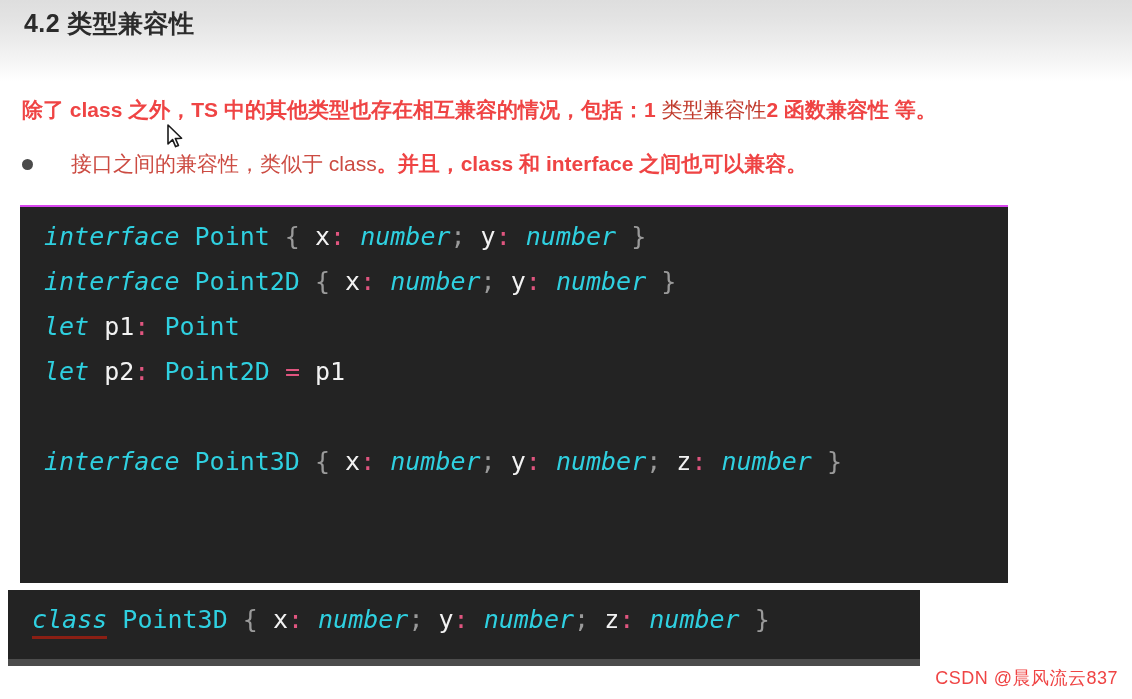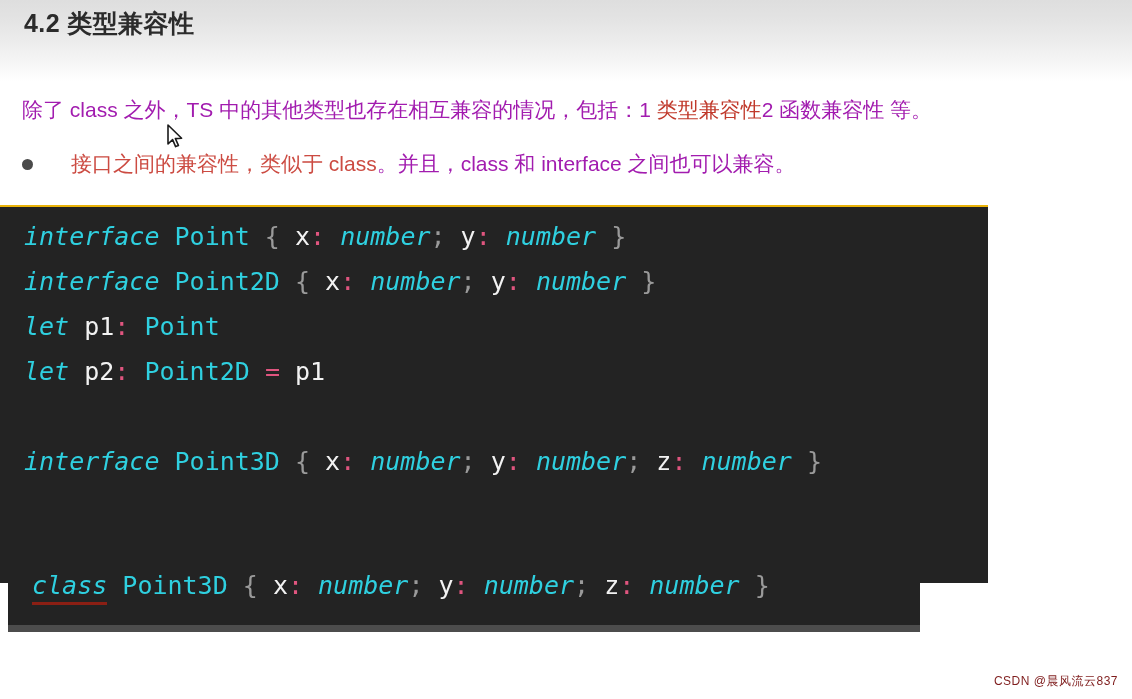--- a/index.html
+++ b/index.html
@@ -47,44 +47,44 @@
   #bullet-dot {
     width: 11px; height: 11px;
     border-radius: 50%;
     background: #4a4a4a;
     display: inline-block;
     margin-right: 30px;
     flex: 0 0 auto;
   }
   .red { color: #c0392b; }
   .redlight { color: #cc4b42; margin-left: 8px; }
-  .dark { color: #a21caf; }
+  .dark { color: #ef4444; font-weight: bold; }
 
   
   .code-block {
     position: absolute;
     background: #232323;
     font-family: "DejaVu Sans Mono", "Liberation Mono", monospace;
     font-size: 25px;
     line-height: 45px;
     color: #dcdcdc;
     box-sizing: border-box;
     overflow: hidden;
   }
   #code-block-1 {
-    left: 0;
+    left: 20px;
     top: 205px;
     width: 988px;
     height: 378px;
     padding: 7px 9px 0 0;
-    border-top: 2px solid #eab308;
+    border-top: 2px solid #d946ef;
   }
   #code-block-2 {
     left: 8px;
-    top: 556px;
+    top: 590px;
     width: 912px;
     height: 76px;
     padding: 7px 0 0 0;
   }
   .code-line {
     white-space: pre;
     padding-left: 24px;
     height: 45px;
   }
   .code-line.flush { padding-left: 12px; }
@@ -116,22 +116,22 @@
     width: 18px;
     height: 26px;
     pointer-events: none;
   }
 
   
   #watermark {
     position: absolute;
     right: 14px;
     bottom: 9px;
-    font-size: 12px;
-    color: #7f1d1d;
+    font-size: 18px;
+    color: #ef4444;
     white-space: nowrap;
     letter-spacing: 0.5px;
   }
 
   
   #code-block-2::after {
     content: "";
     position: absolute;
     left: 0; right: 0; bottom: 0;
     height: 7px;

